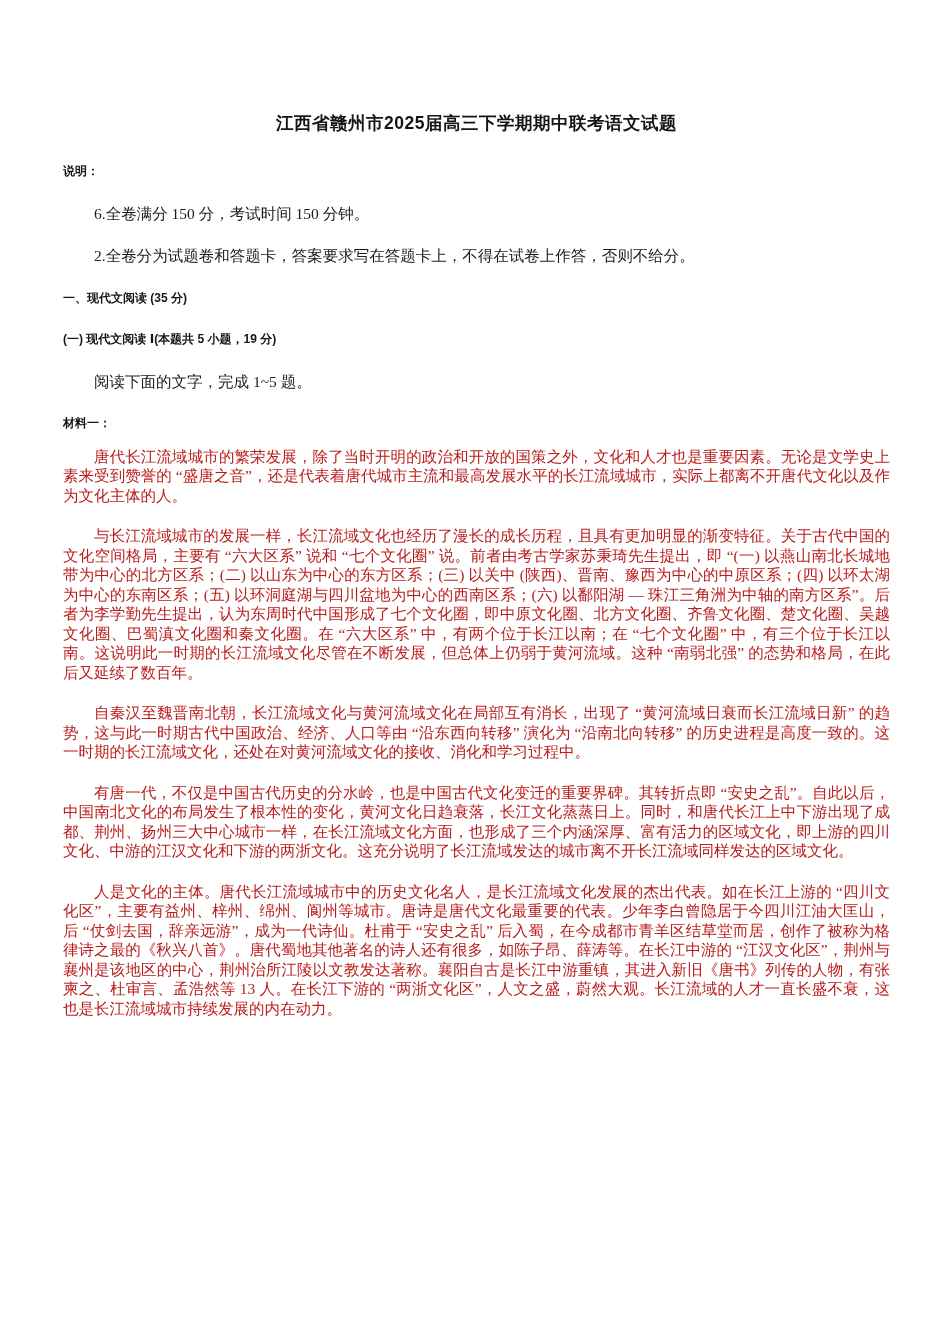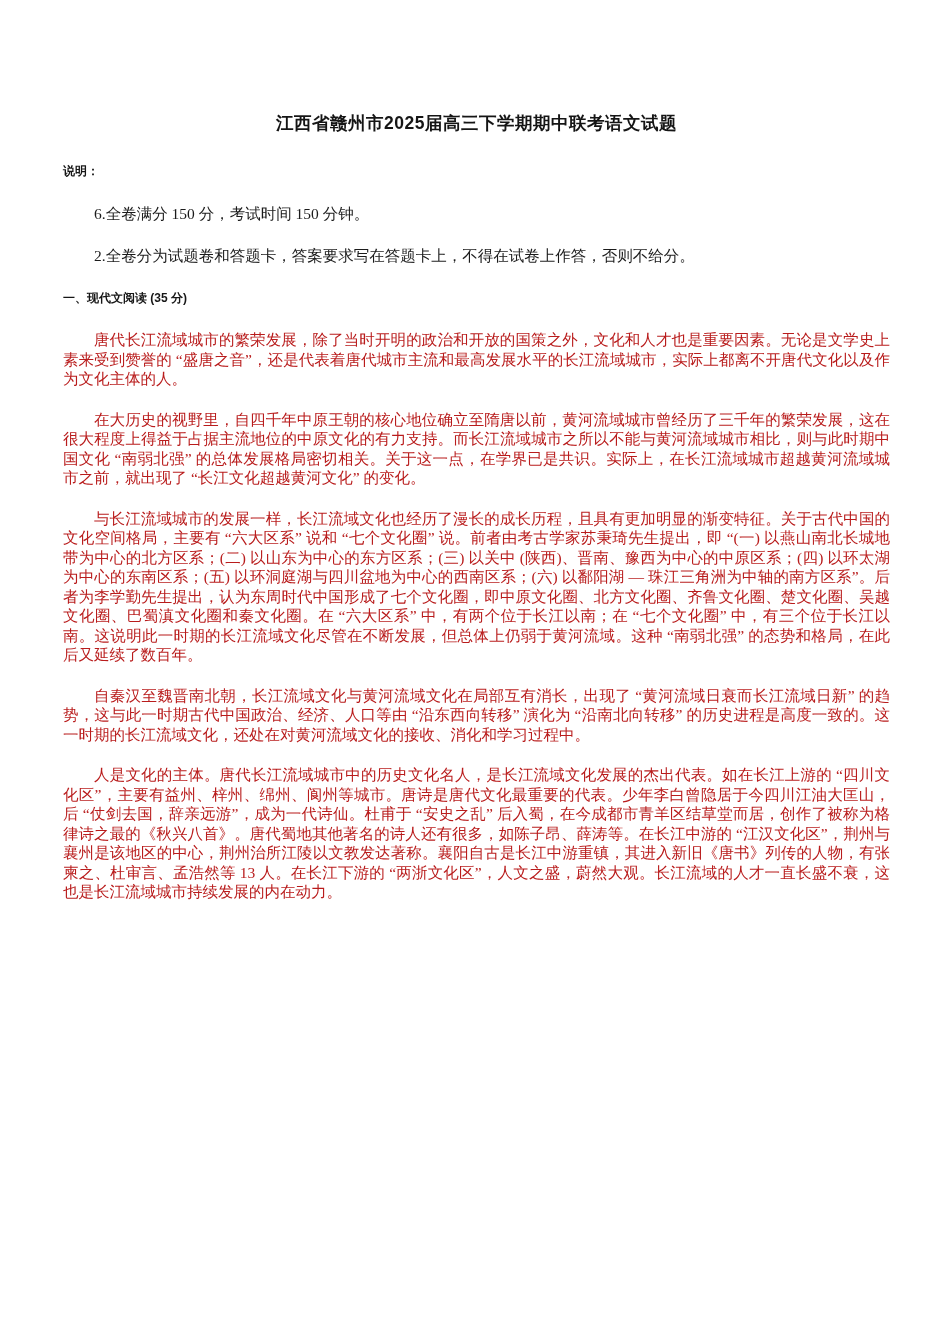--- a/index.html
+++ b/index.html
@@ -66,28 +66,31 @@
     <h1 class="doc-title">江西省赣州市2025届高三下学期期中联考语文试题</h1>
 
     <div class="label-bold">说明：</div>
 
     <p class="intro-item">6.全卷满分 150 分，考试时间 150 分钟。</p>
 
     <p class="intro-item">2.全卷分为试题卷和答题卡，答案要求写在答题卡上，不得在试卷上作答，否则不给分。</p>
 
     <div class="label-bold">一、现代文阅读 (35 分)</div>
 
+    <div class="label-bold">(一) 现代文阅读 Ⅰ(本题共 5 小题，19 分)</div>
 
+    <p class="intro-item">阅读下面的文字，完成 1~5 题。</p>
 
+    <div class="label-bold material-label">材料一：</div>
 
     <p class="body-para">唐代长江流域城市的繁荣发展，除了当时开明的政治和开放的国策之外，文化和人才也是重要因素。无论是文学史上素来受到赞誉的 “盛唐之音”，还是代表着唐代城市主流和最高发展水平的长江流域城市，实际上都离不开唐代文化以及作为文化主体的人。</p>
 
-    <p class="body-para">在大历史的视野里，自四千年中原王朝的核心地位确立至隋唐以前，黄河流域城市曾经历了三千年的繁荣发展，这在很大程度上得益于占据主流地位的中原文化的有力支持。而长江流域城市之所以不能与黄河流域城市相比，则与此时期中国文化 “南弱北强” 的总体发展格局密切相关。关于这一点，在学界已是共识。实际上，在长江流域城市超越黄河流域城市之前，就出现了 “长江文化超越黄河文化” 的变化。</p>
 
     <p class="body-para">与长江流域城市的发展一样，长江流域文化也经历了漫长的成长历程，且具有更加明显的渐变特征。关于古代中国的文化空间格局，主要有 “六大区系” 说和 “七个文化圈” 说。前者由考古学家苏秉琦先生提出，即 “(一) 以燕山南北长城地带为中心的北方区系；(二) 以山东为中心的东方区系；(三) 以关中 (陕西)、晋南、豫西为中心的中原区系；(四) 以环太湖为中心的东南区系；(五) 以环洞庭湖与四川盆地为中心的西南区系；(六) 以鄱阳湖 — 珠江三角洲为中轴的南方区系”。后者为李学勤先生提出，认为东周时代中国形成了七个文化圈，即中原文化圈、北方文化圈、齐鲁文化圈、楚文化圈、吴越文化圈、巴蜀滇文化圈和秦文化圈。在 “六大区系” 中，有两个位于长江以南；在 “七个文化圈” 中，有三个位于长江以南。这说明此一时期的长江流域文化尽管在不断发展，但总体上仍弱于黄河流域。这种 “南弱北强” 的态势和格局，在此后又延续了数百年。</p>
 
     <p class="body-para">自秦汉至魏晋南北朝，长江流域文化与黄河流域文化在局部互有消长，出现了 “黄河流域日衰而长江流域日新” 的趋势，这与此一时期古代中国政治、经济、人口等由 “沿东西向转移” 演化为 “沿南北向转移” 的历史进程是高度一致的。这一时期的长江流域文化，还处在对黄河流域文化的接收、消化和学习过程中。</p>
 
+    <p class="body-para">有唐一代，不仅是中国古代历史的分水岭，也是中国古代文化变迁的重要界碑。其转折点即 “安史之乱”。自此以后，中国南北文化的布局发生了根本性的变化，黄河文化日趋衰落，长江文化蒸蒸日上。同时，和唐代长江上中下游出现了成都、荆州、扬州三大中心城市一样，在长江流域文化方面，也形成了三个内涵深厚、富有活力的区域文化，即上游的四川文化、中游的江汉文化和下游的两浙文化。这充分说明了长江流域发达的城市离不开长江流域同样发达的区域文化。</p>
 
     <p class="body-para">人是文化的主体。唐代长江流域城市中的历史文化名人，是长江流域文化发展的杰出代表。如在长江上游的 “四川文化区”，主要有益州、梓州、绵州、阆州等城市。唐诗是唐代文化最重要的代表。少年李白曾隐居于今四川江油大匡山，后 “仗剑去国，辞亲远游”，成为一代诗仙。杜甫于 “安史之乱” 后入蜀，在今成都市青羊区结草堂而居，创作了被称为格律诗之最的《秋兴八首》。唐代蜀地其他著名的诗人还有很多，如陈子昂、薛涛等。在长江中游的 “江汉文化区”，荆州与襄州是该地区的中心，荆州治所江陵以文教发达著称。襄阳自古是长江中游重镇，其进入新旧《唐书》列传的人物，有张柬之、杜审言、孟浩然等 13 人。在长江下游的 “两浙文化区”，人文之盛，蔚然大观。长江流域的人才一直长盛不衰，这也是长江流域城市持续发展的内在动力。</p>
 
   </div>
 </div>
 
 </body></html>

